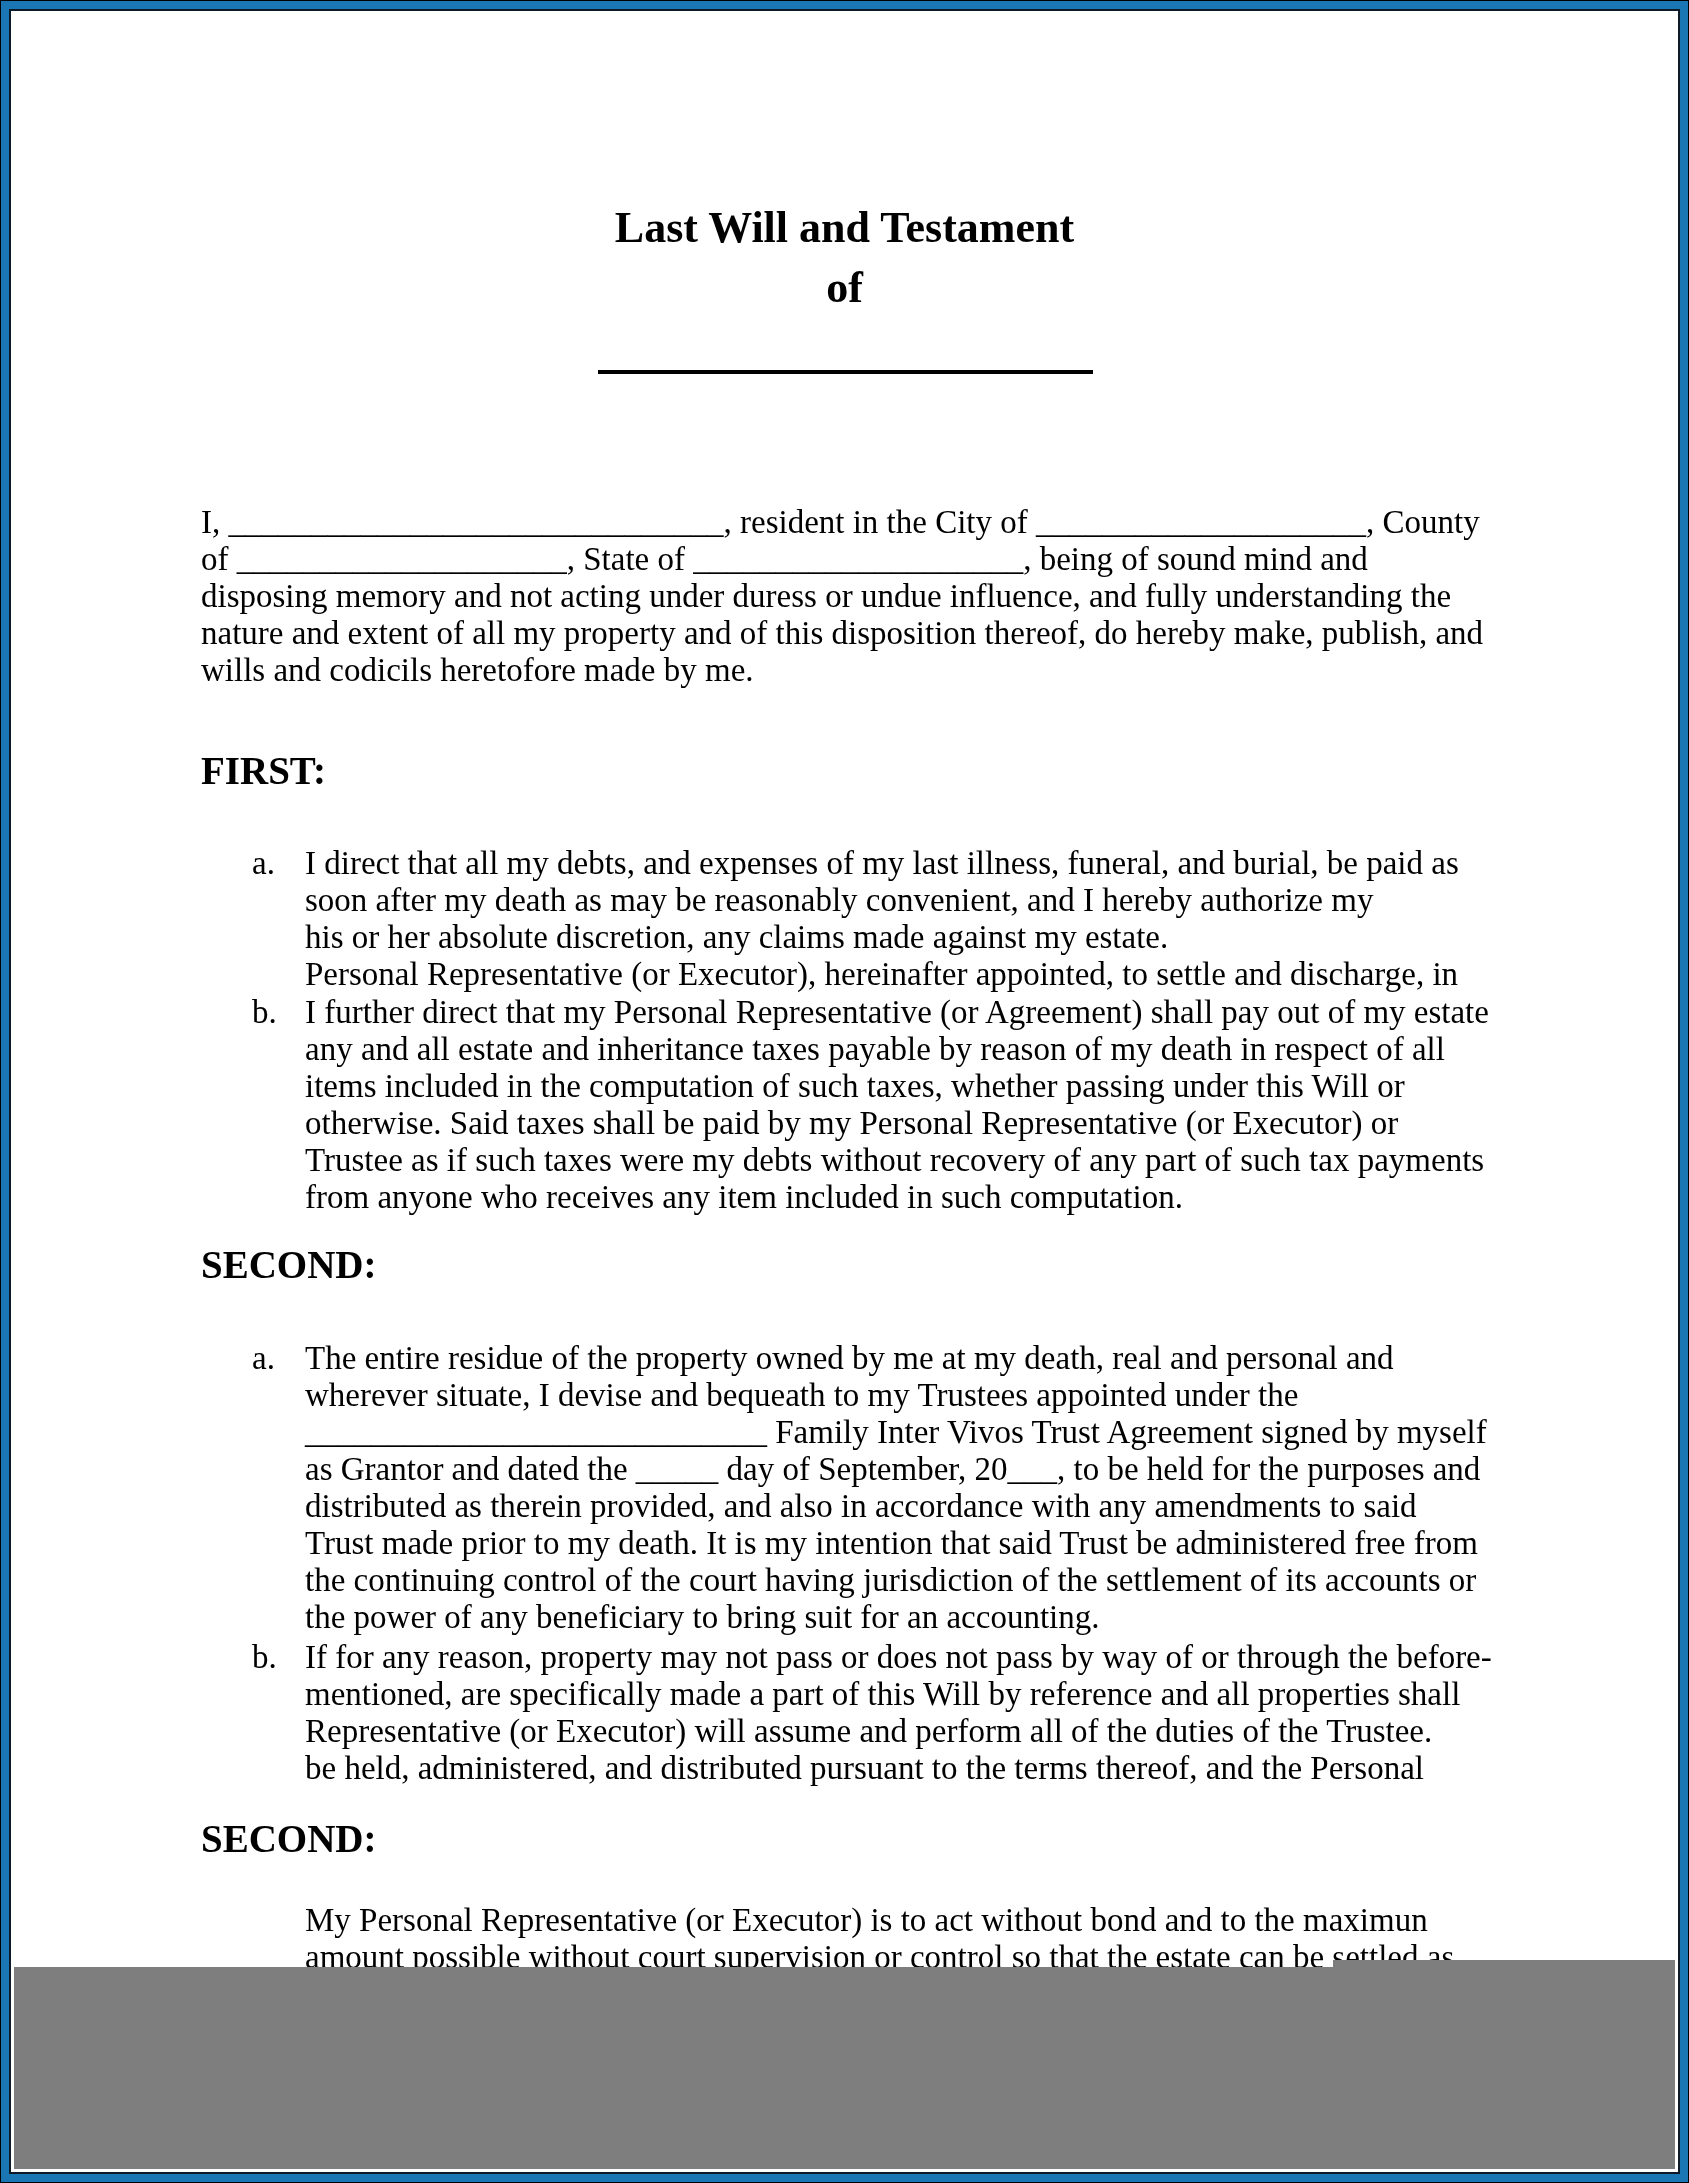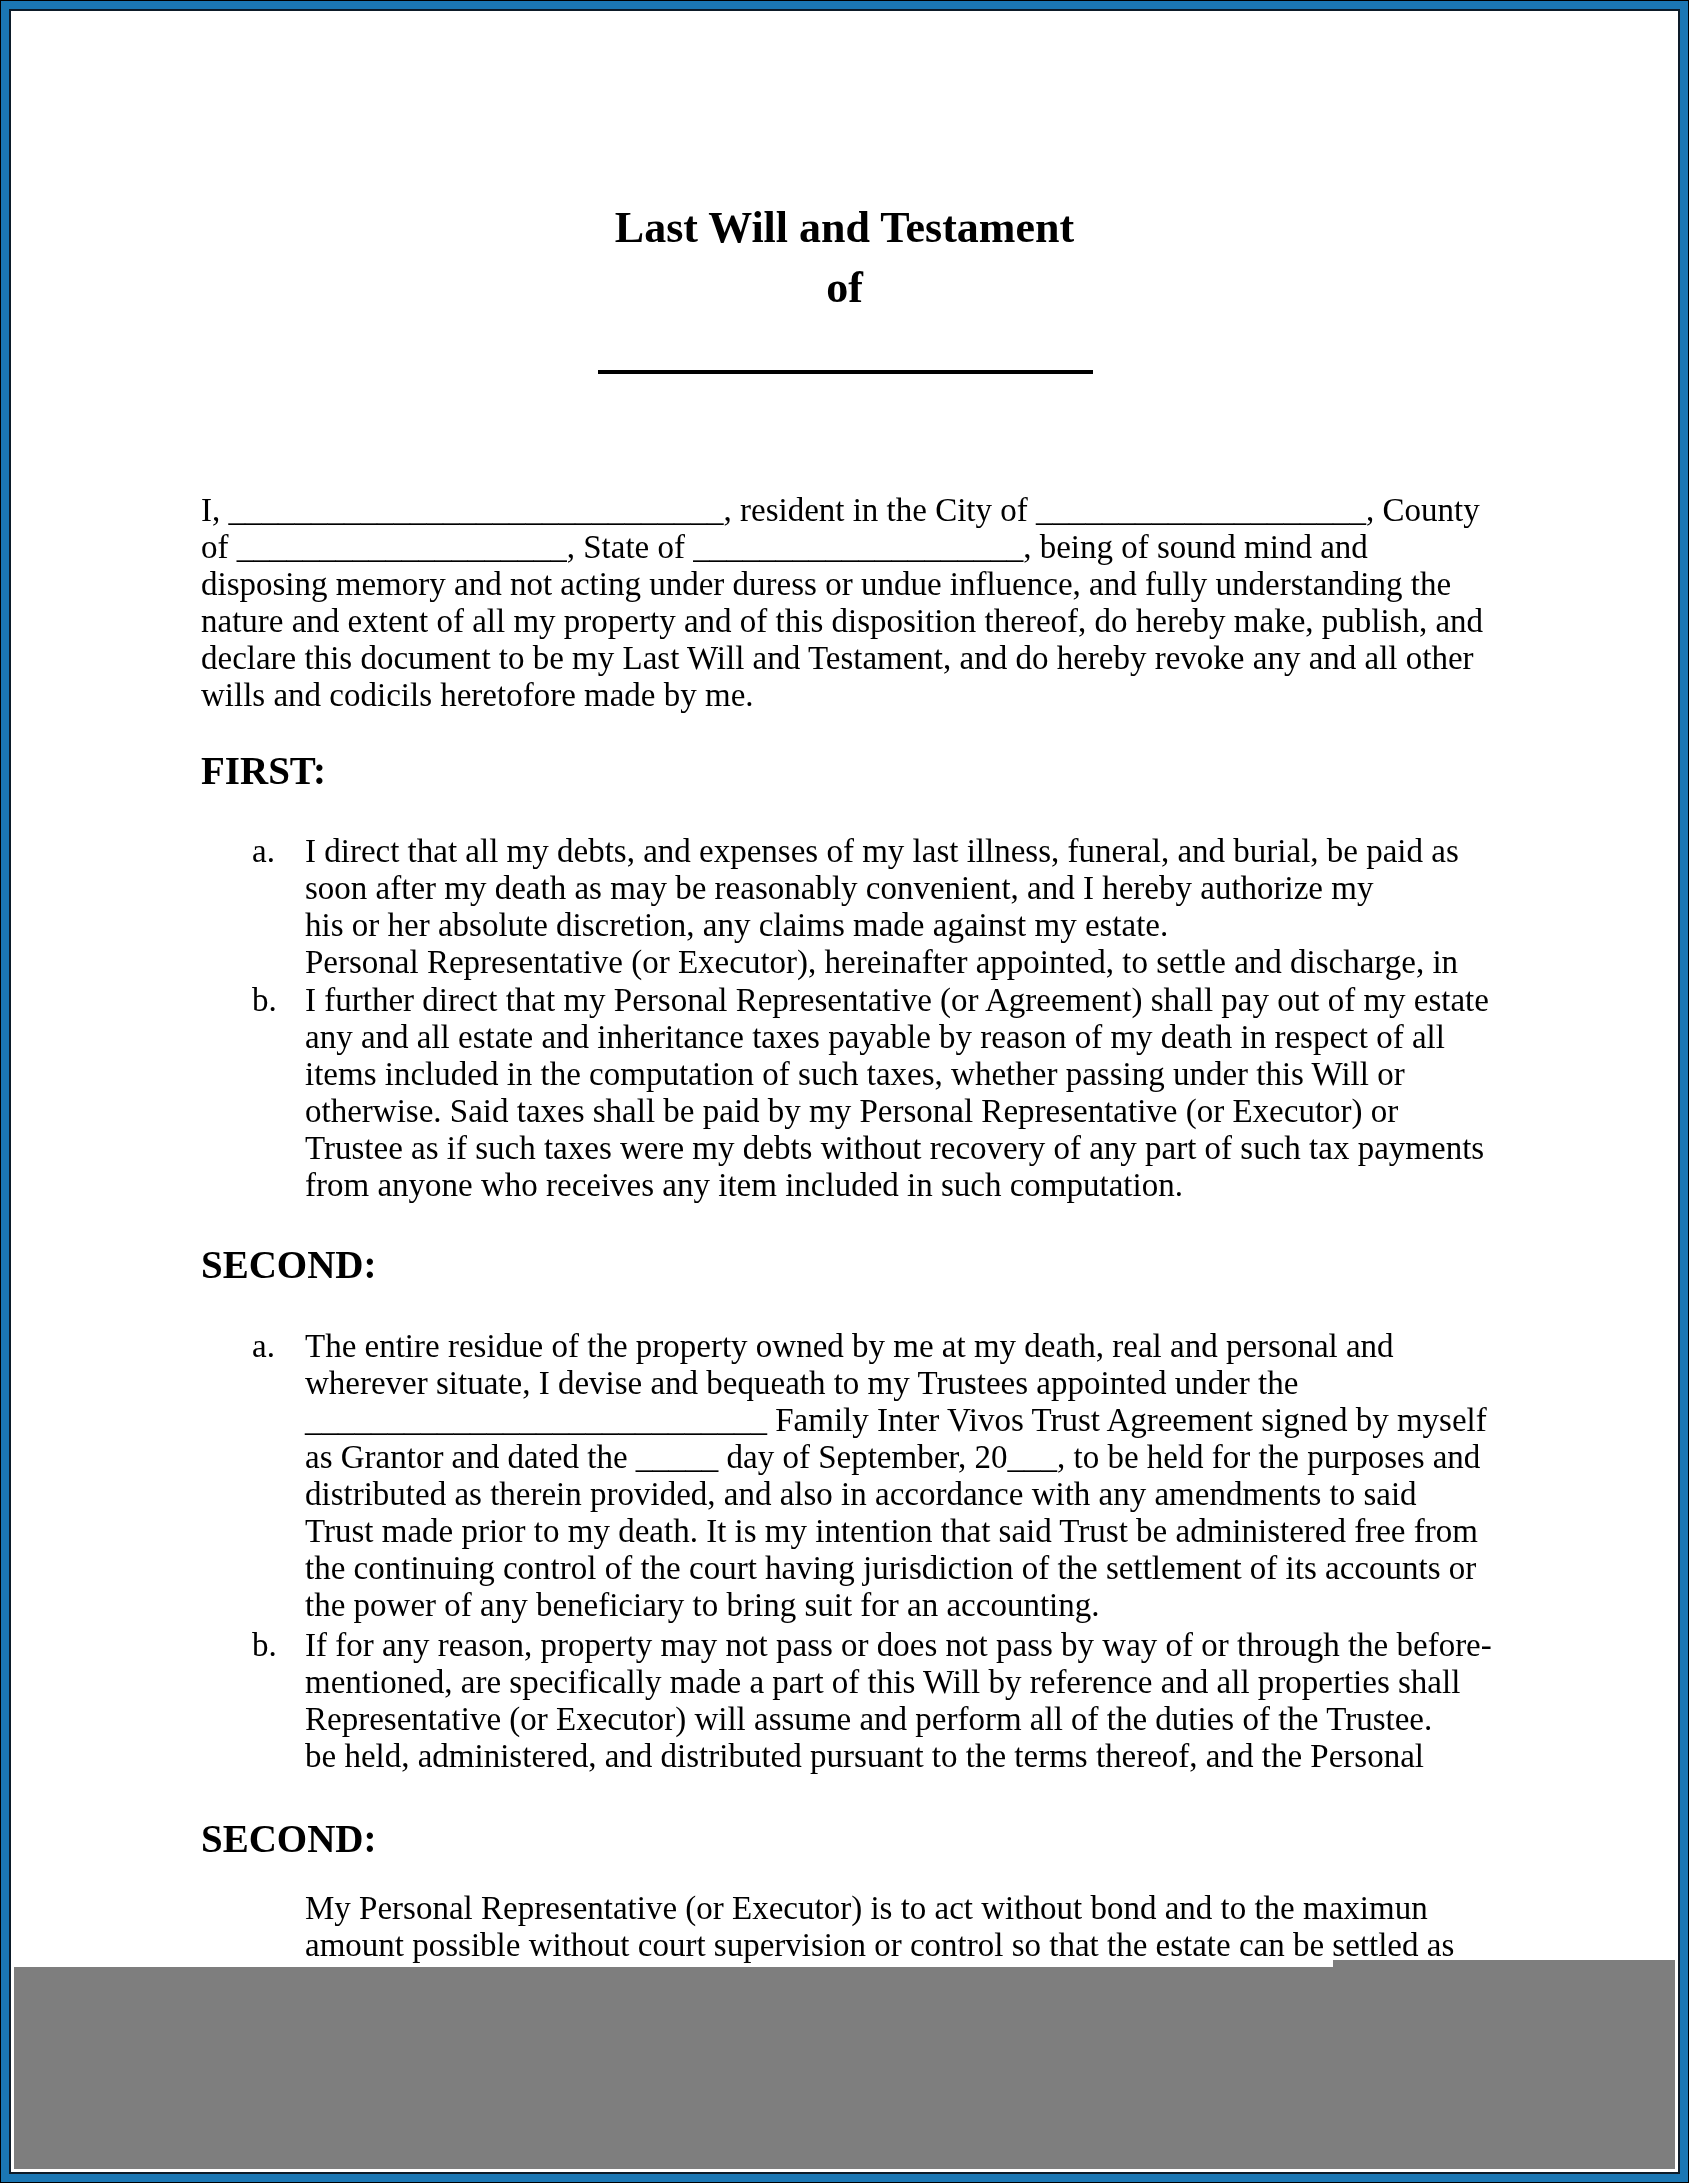--- a/index.html
+++ b/index.html
@@ -31,21 +31,21 @@
     text-align:center;
     font-size:44px; font-weight:bold;
     line-height:60px;
     white-space:pre;
   }
   .name-line {
     position:absolute; top:369px; left:597px;
     width:495px; height:4.3px;
     background:#000;
   }
-  .block { position:absolute; font-size:33px; line-height:37px; }
+  .block { position:absolute; font-size:33px; line-height:37px;margin-top:12px; }
   .tl { white-space:pre; height:37px; }
   .heading {
     position:absolute; left:200px;
     font-size:39px; font-weight:bold; line-height:37px;
     white-space:pre;
   }
   .intro { left:200px; width:1295px; }
   .item  { left:304px; width:1199px; }
   .item .label {
     position:absolute; left:-53px; top:0;
@@ -74,21 +74,20 @@
 
     <div class="doc-title"><div>Last Will and Testament</div><div>of</div></div>
 
     <div class="name-line"></div>
 
     <div class="block intro" style="top:491px">
       <div class="tl">I, ______________________________, resident in the City of ____________________, County</div>
       <div class="tl">of ____________________, State of ____________________, being of sound mind and</div>
       <div class="tl">disposing memory and not acting under duress or undue influence, and fully understanding the</div>
       <div class="tl">nature and extent of all my property and of this disposition thereof, do hereby make, publish, and</div>
-      <div class="tl">declare this document to be my Last Will and Testament, and do hereby revoke any and all other</div>
       <div class="tl">wills and codicils heretofore made by me.</div>
     </div>
 
     <div class="heading" style="top:751px">FIRST:</div>
 
     <div class="block item" style="top:832px">
       <span class="label">a.</span>
       <div class="tl">I direct that all my debts, and expenses of my last illness, funeral, and burial, be paid as</div>
       <div class="tl">soon after my death as may be reasonably convenient, and I hereby authorize my</div>
       <div class="tl">his or her absolute discretion, any claims made against my estate.</div>

